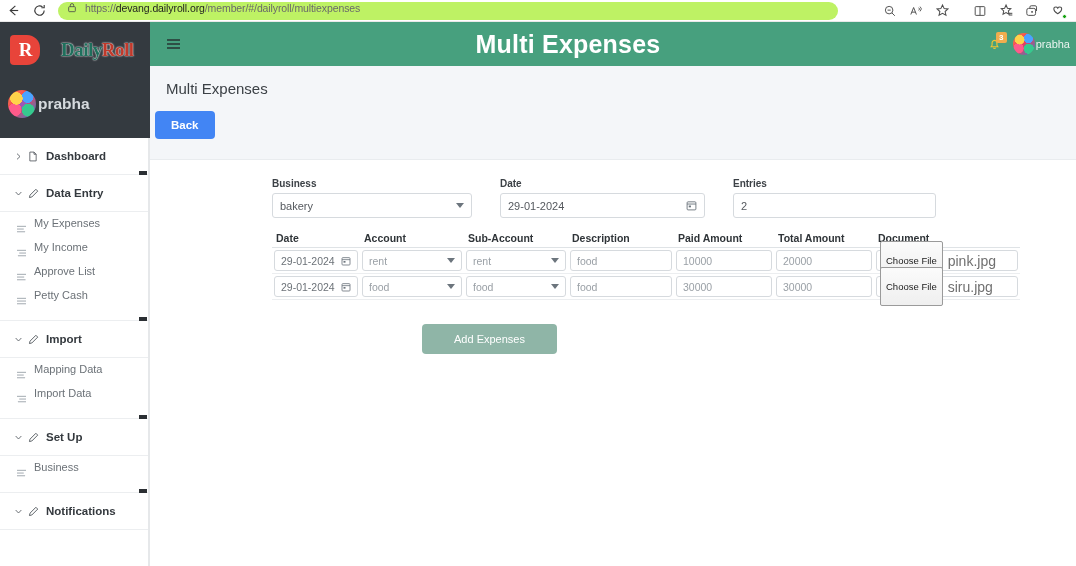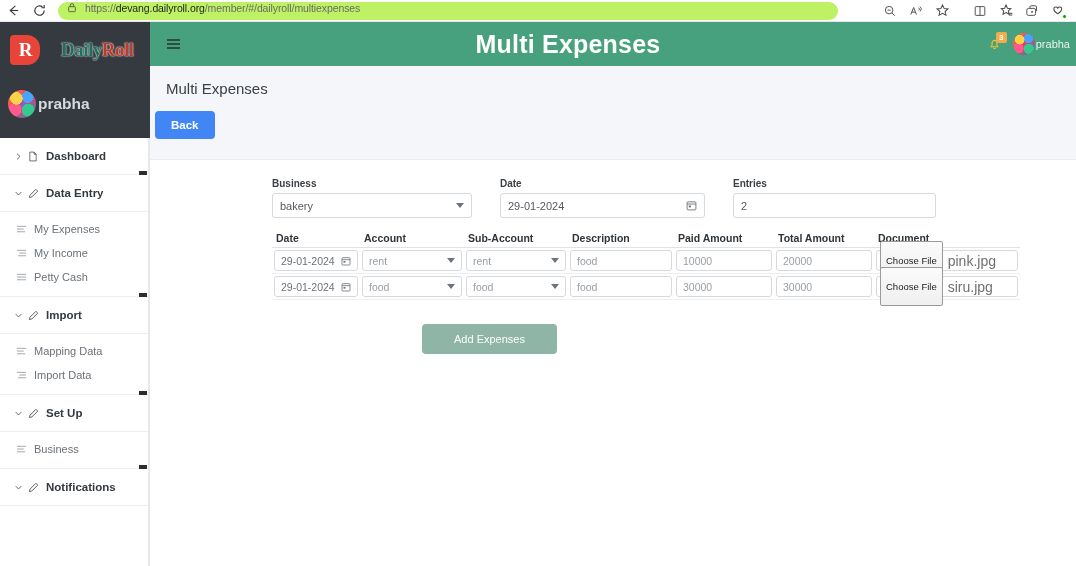--- a/index.html
+++ b/index.html
@@ -135,21 +135,21 @@
     font-size: 11.5px;
     font-weight: bold;
     color: #34393e;
     background: #fff;
     position: relative;
   }
   .sb-section .chev { width: 14px; color: #50565c; display:flex; align-items:center; }
   .sb-section .sicon { width: 18px; color: #50565c; display:flex; align-items:center; }
   .sb-item {
     height: 24px;
-    display: flex; align-items: center;
+    display: flex; 
     padding-left: 16px;
     font-size: 11px;
     color: #6b7177;
     background: #fff;
   }
   .sb-item .licon {
     width: 18px; color: #a9b0b6;
     display: flex; align-items: center;
   }
   .sb-group { background:#fff; padding: 5px 0 7px 0; border-bottom: 1px solid #eceef0; }
@@ -467,20 +467,30 @@
                 <path d="M3.5 4.5 H11"></path>
                 <path d="M2 7.5 H11"></path>
               </svg>
             </span>
           <span>My Income</span>
         </div>
         <div class="sb-item">
           <span class="licon">
               <svg width="11" height="9" viewBox="0 0 12 10" stroke="currentColor" stroke-width="1.2">
                 <path d="M1 1.5 H11"></path>
+                <path d="M1 4.5 H9"></path>
+                <path d="M1 7.5 H10.5"></path>
+              </svg>
+            </span>
+          <span>Approve List</span>
+        </div>
+        <div class="sb-item">
+          <span class="licon">
+              <svg width="11" height="9" viewBox="0 0 12 10" stroke="currentColor" stroke-width="1.2">
+                <path d="M1 1.5 H11"></path>
                 <path d="M1 4.5 H11"></path>
                 <path d="M1 7.5 H11"></path>
               </svg>
             </span>
           <span>Petty Cash</span>
         </div>
       </div>
 
       <div class="sb-section">
         <span class="sb-marker"></span>

